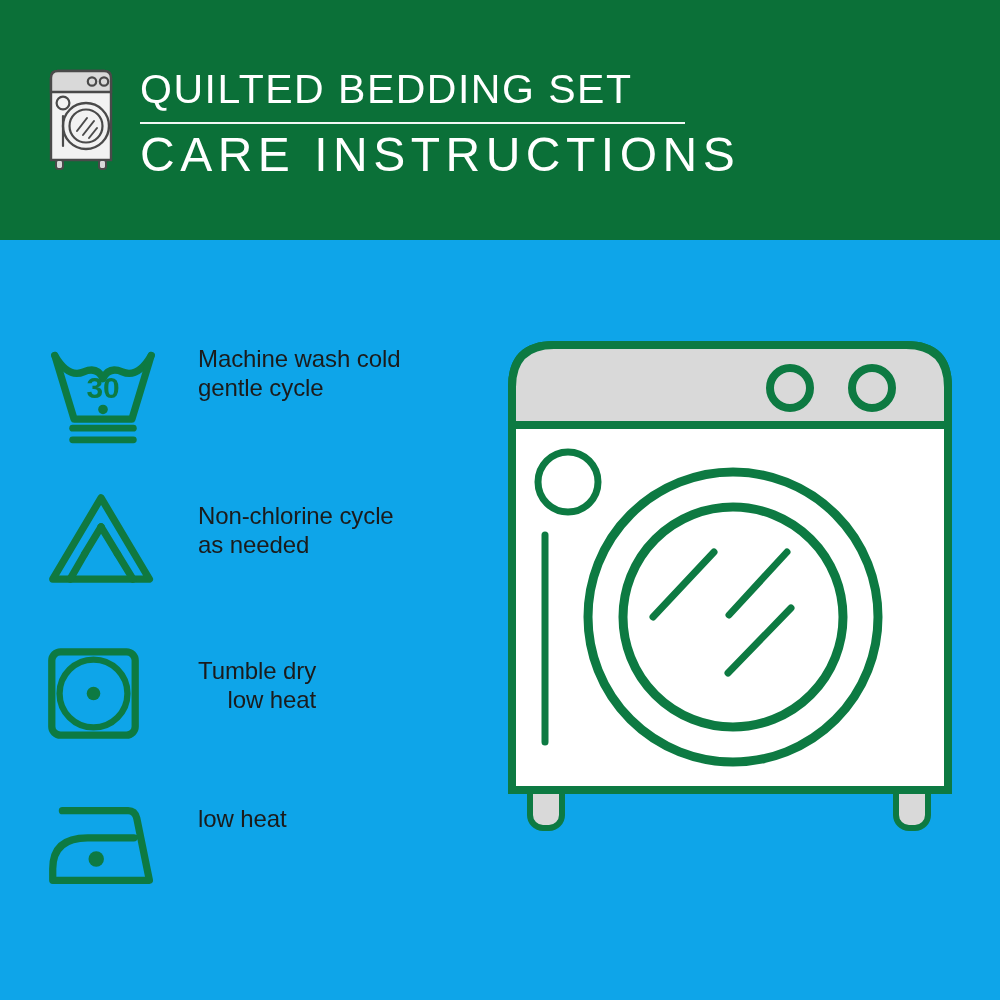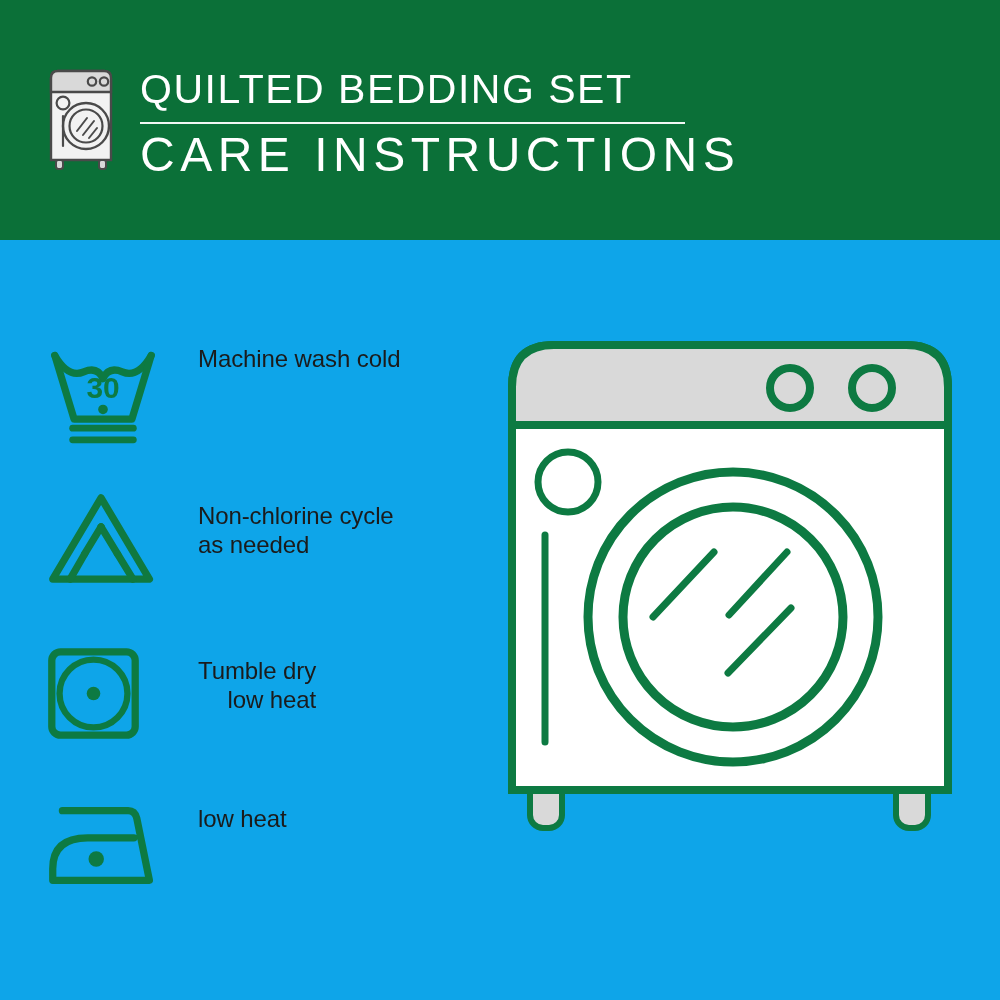--- a/index.html
+++ b/index.html
@@ -165,20 +165,21 @@
             <path d="M10 14 L30 80 L90 80 L110 14"></path>
           </g>
           <text x="60" y="58" text-anchor="middle" font-family="Liberation Sans, sans-serif" font-size="31" font-weight="bold" fill="#0d7a42">30</text>
           <circle cx="60" cy="70" r="5" fill="#0d7a42"></circle>
           <rect x="25" y="86" width="70" height="7" rx="3.5" fill="#0d7a42"></rect>
           <rect x="25" y="98" width="70" height="7" rx="3.5" fill="#0d7a42"></rect>
         </svg>
       </div>
       <div class="care-text">
         <span class="ln">Machine wash cold</span>
+        <span class="ln">gentle cycle</span>
       </div>
     </div>
 
     <div class="care-row care-row-1">
       <div class="care-icon">
         <svg viewBox="0 0 120 100" width="116" height="97" xmlns="http://www.w3.org/2000/svg">
           <g fill="none" stroke="#10793f" stroke-width="7.5" stroke-linecap="round" stroke-linejoin="round">
             <path d="M58 8 L108 92 L8 92 Z"></path>
             <line x1="58" y1="38" x2="75" y2="66"></line>
             <line x1="58" y1="38" x2="41" y2="66"></line>

